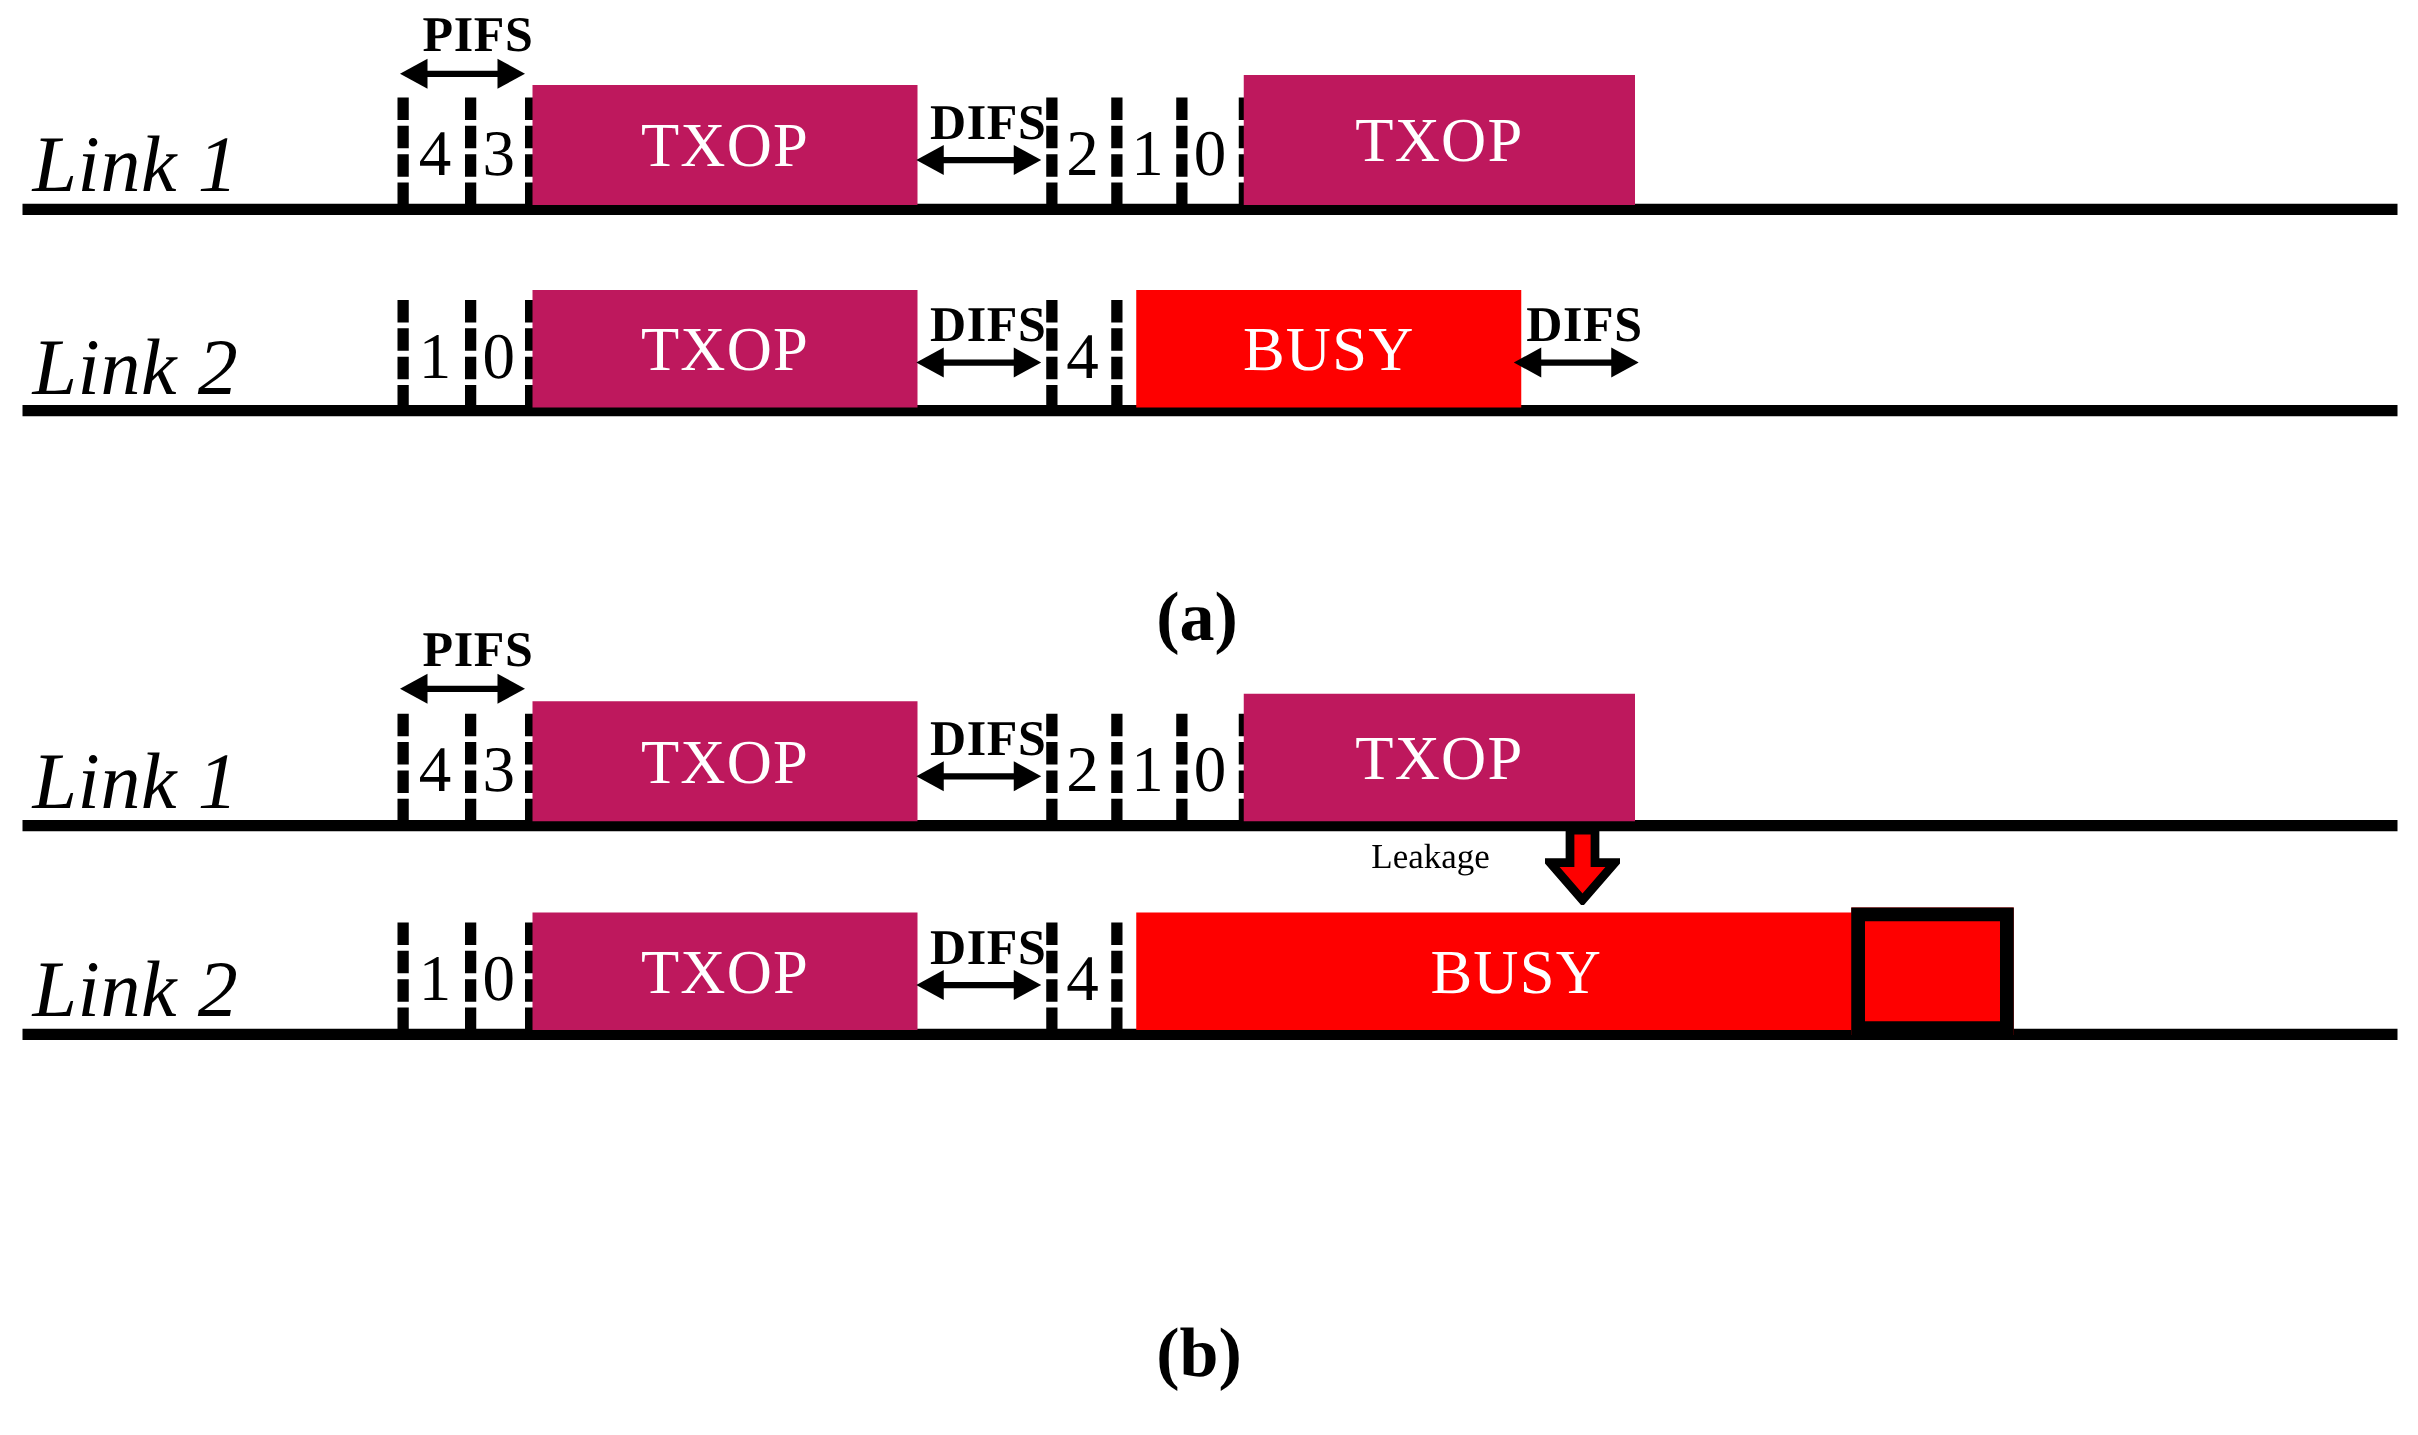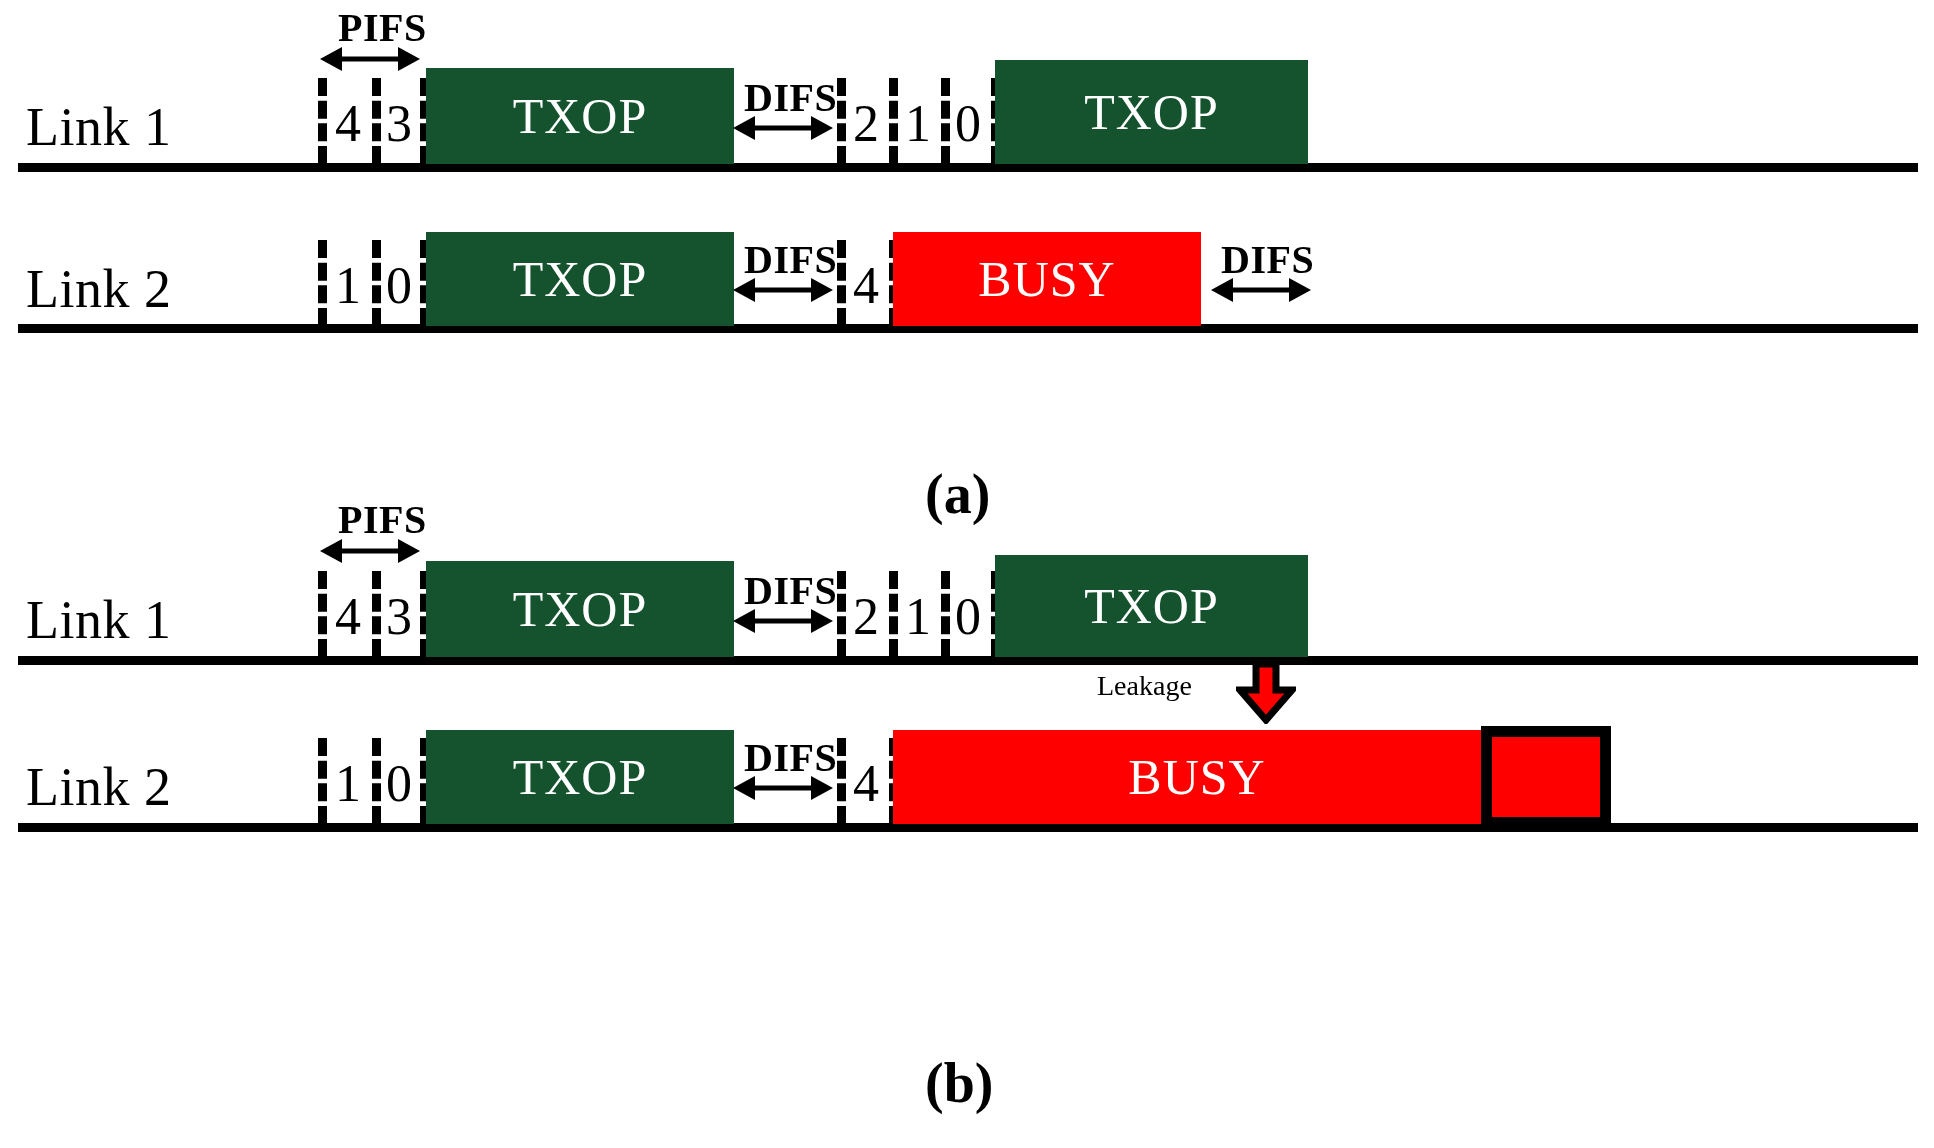--- a/index.html
+++ b/index.html
@@ -12,38 +12,39 @@
   #stage{position:relative;width:1934px;height:1148px;}
 
   
   .baseline{
     position:absolute;height:9px;background:#000;
   }
 
   
   .link-label{
     position:absolute;
-    font-size:54px;
+    font-size:64px;
     line-height:1;
     white-space:nowrap;
     letter-spacing:.5px;
+    font-style:italic;
   }
 
   
   .block{
     position:absolute;
     display:flex;align-items:center;justify-content:center;
     color:#ffffff;
     font-size:50px;
     line-height:1;
     letter-spacing:1px;
     white-space:nowrap;
   }
-  .block.green{background:#14532d;}
-  .block.red{background:#FE0000;}
+  .block.green{background:#be185d;}
+  .block.red{background:#FE0000;margin-left:16px;}
   .block.leak{
     background:#FE0000;
     border:11px solid #000;
     box-sizing:border-box;
   }
 
   
   .slot-line{
     position:absolute;
     width:0;

